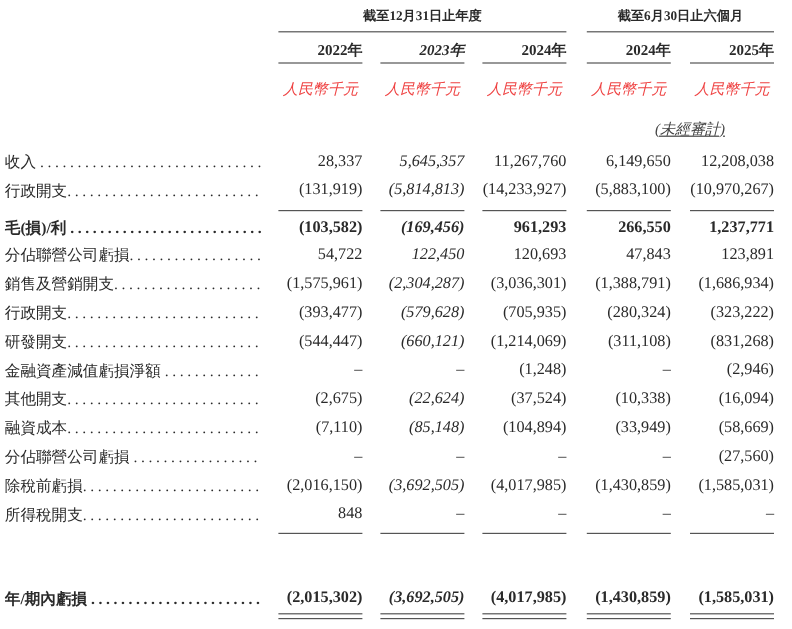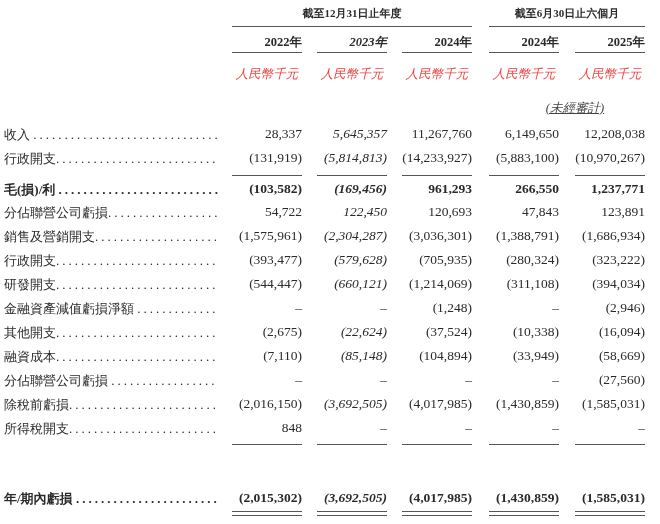--- a/index.html
+++ b/index.html
@@ -106,21 +106,21 @@
   <div class="val c3">(280,324)</div>
   <div class="val c4">(323,222)</div>
 </div>
 
 <div class="row" style="top:276px;">
   <div class="label"><span>研發開支</span><span class="dots">............................................</span></div>
   <div class="val c0">(544,447)</div>
   <div class="val c1">(660,121)</div>
   <div class="val c2">(1,214,069)</div>
   <div class="val c3">(311,108)</div>
-  <div class="val c4">(394,034)</div>
+  <div class="val c4">(831,268)</div>
 </div>
 
 <div class="row" style="top:300px;">
   <div class="label"><span>金融資產減值虧損淨額</span> <span class="dots">............................................</span></div>
   <div class="val c0">–</div>
   <div class="val c1">–</div>
   <div class="val c2">(1,248)</div>
   <div class="val c3">–</div>
   <div class="val c4">(2,946)</div>
 </div>

